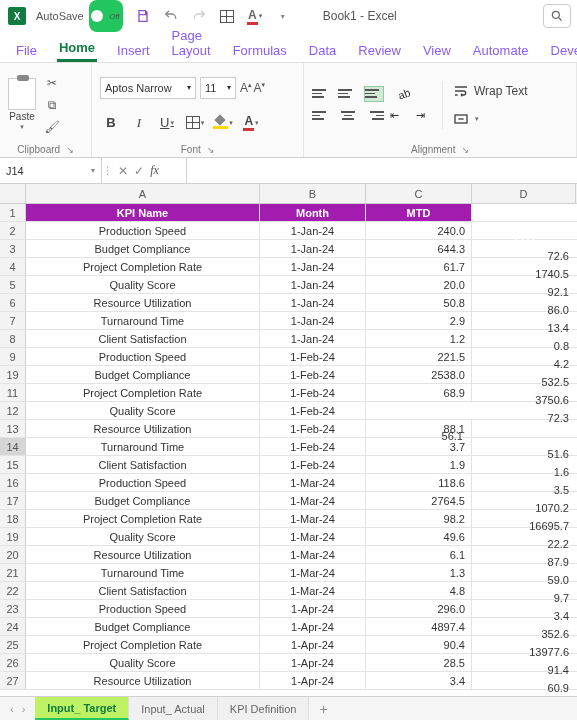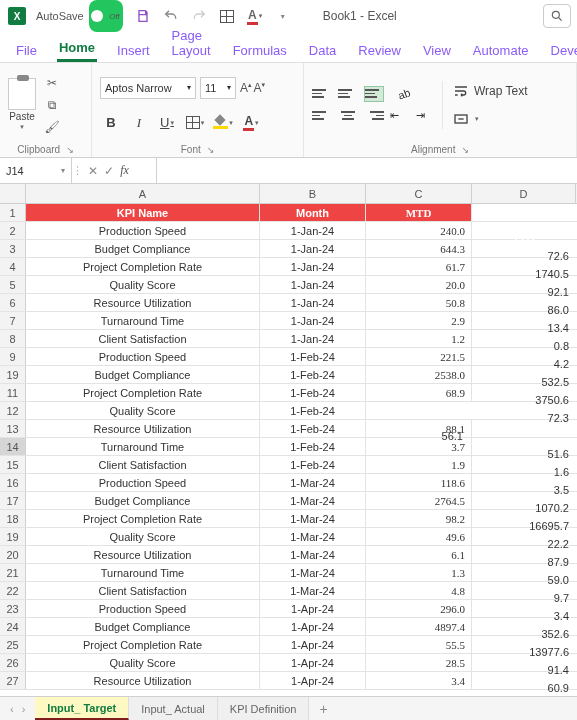--- a/index.html
+++ b/index.html
@@ -119,54 +119,54 @@
   .wide-btn { display:flex; align-items:center; gap:5px; cursor:pointer; padding:2px 4px; font-size:12px; color:#444;}
   .wide-btn svg { width:16px; height:16px;}
   .merge-wrap { display:flex; flex-direction:column; gap:8px; padding-left:6px; border-left:1px solid #e6e6e6;}
   
   .formula-bar {
     display:flex; align-items:center; height:26px;
     border-bottom:1px solid #d0d0d0;
     background:#fff;
   }
   .name-box {
-    width:72px; height:100%; border-right:1px solid #d0d0d0;
+    width:102px; height:100%; border-right:1px solid #d0d0d0;
     display:flex; align-items:center; padding:0 6px; font-size:11px; color:#333;
     justify-content:space-between;
   }
   .name-box .arrow { font-size:8px; color:#888;}
   .divdots { width:10px; text-align:center; color:#aaa; font-size:11px;}
   .fx-btns { display:flex; align-items:center; gap:6px; padding:0 6px; color:#888;}
   .fx-btns span { cursor:pointer; font-size:12px;}
   .fx-label { font-style:italic; font-family:serif; font-size:12px; color:#555; margin-right:21px;}
   .formula-input { flex:1; height:100%; border:none; border-left:1px solid #d0d0d0; padding:0 6px; font-size:11px; outline:none;}
   
   .grid-wrap { position:relative; }
   .grid-head { display:flex; height:20px; border-bottom:1px solid #d0d0d0; background:#f3f3f3; font-size:11px; color:#555;}
   .corner { width:26px; border-right:1px solid #d0d0d0; background:#f3f3f3;}
   .colh { border-right:1px solid #d0d0d0; display:flex; align-items:center; justify-content:center;}
   .colA { width:234px;} .colB{width:106px;} .colC{width:106px;} .colD{width:104px;}
   .grid-body { }
   .row { display:flex; height:18px; border-bottom:1px solid #e3e3e3; font-size:11px;}
   .row .rh { width:26px; background:#f3f3f3; border-right:1px solid #d0d0d0; display:flex; align-items:center; justify-content:center; color:#555;}
   .row .rh.sel { background:#d6d6d6;}
   .cell { border-right:1px solid #e3e3e3; display:flex; align-items:center; padding:0 6px;}
-  .cA{width:234px; justify-content:center;} .cB{width:106px; justify-content:center;} .cC{width:106px; justify-content:flex-end;font-family:Liberation Serif, serif;} .cD{width:104px; justify-content:flex-end;margin-top:34px;}
-  .hdr-row .cell { background:#ef4444; color:#fff; font-weight:600; justify-content:center;}
+  .cA{width:234px; justify-content:center;} .cB{width:106px; justify-content:center;} .cC{width:106px; justify-content:flex-end;} .cD{width:104px; justify-content:flex-end;margin-top:34px;}
+  .hdr-row .cell { background:#a21caf; color:#fff; font-weight:600; justify-content:center;}
   
   .sheet-bar {
     position:absolute; bottom:0; left:0; right:0;
     height:24px; display:flex; align-items:center;
     background:#f5f5f5; border-top:1px solid #d0d0d0;
     font-size:11px;
   }
   .nav-arrows{ display:flex; gap:8px; padding:0 10px; color:#999;}
   .nav-arrows span{cursor:pointer;}
   .sheet-tab { padding:4px 12px; border-right:1px solid #ddd; cursor:pointer; color:#666; background:#f0f0f0; height:100%; display:flex; align-items:center;}
-  .sheet-tab.active { background:#fef9c3; color:#107c41; border-bottom:2px solid #7f1d1d; font-weight:600;}
+  .sheet-tab.active { background:#bef264; color:#107c41; border-bottom:2px solid #22c55e; font-weight:600;}
   .add-sheet { padding:0 10px; color:#888; cursor:pointer; font-size:14px;}
 </style>
 </head>
 <body>
 
 <div class="titlebar">
   <div class="excel-icon">X</div>
   <div class="autosave-wrap">
     <span>AutoSave</span>
     <div class="toggle">
@@ -547,21 +547,21 @@
         <div class="rh">24</div>
         <div class="cell cA">Budget Compliance</div>
         <div class="cell cB">1-Apr-24</div>
         <div class="cell cC">4897.4</div>
         <div class="cell cD">13977.6</div>
       </div>
       <div class="row">
         <div class="rh">25</div>
         <div class="cell cA">Project Completion Rate</div>
         <div class="cell cB">1-Apr-24</div>
-        <div class="cell cC">55.5</div>
+        <div class="cell cC">90.4</div>
         <div class="cell cD">91.4</div>
       </div>
       <div class="row">
         <div class="rh">26</div>
         <div class="cell cA">Quality Score</div>
         <div class="cell cB">1-Apr-24</div>
         <div class="cell cC">28.5</div>
         <div class="cell cD">60.9</div>
       </div>
       <div class="row">

